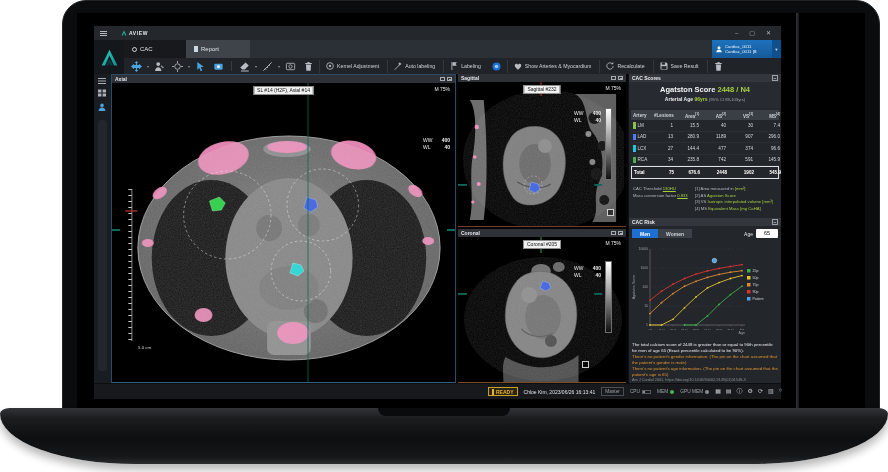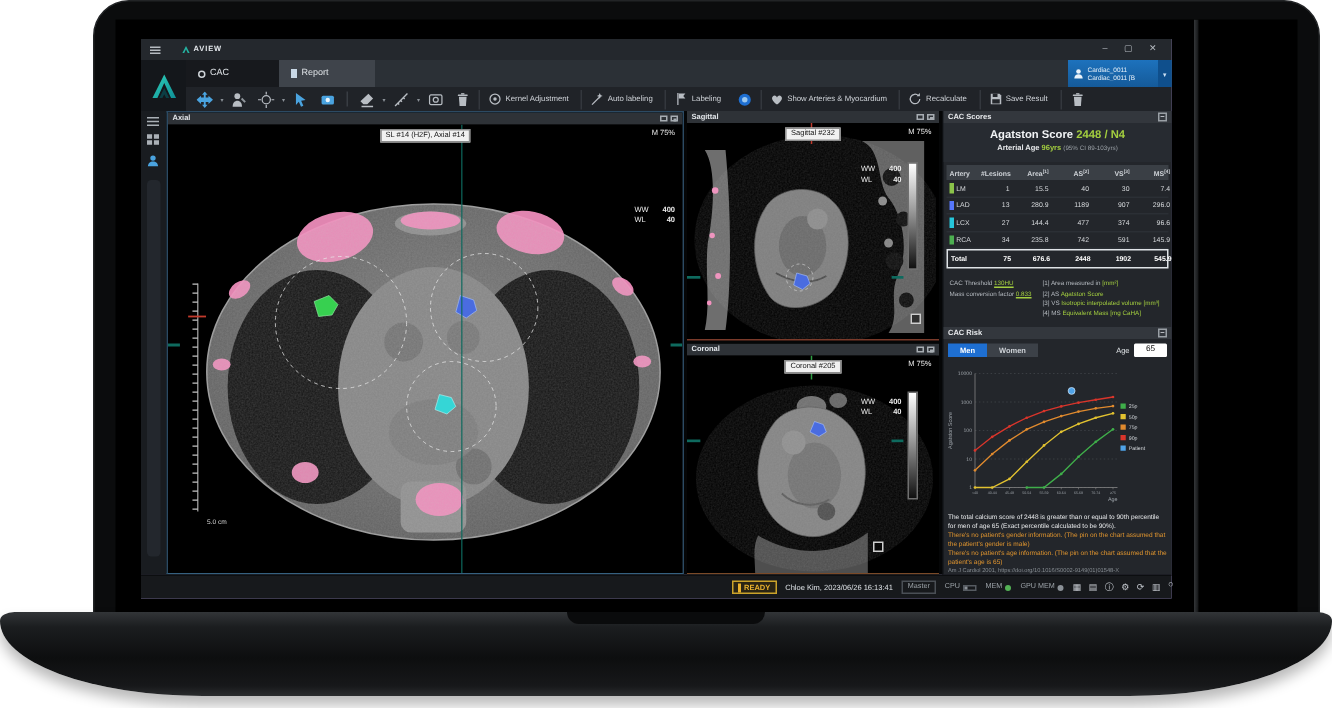--- a/index.html
+++ b/index.html
@@ -7,21 +7,21 @@
   .stage { position:relative; width:888px; height:472px; }
 
   
   .lid { position:absolute; left:62px; top:0; width:818px; height:410px; background:#0b0c0d; border-radius:24px 24px 0 0; border:1px solid #222426; }
   .screen { position:absolute; left:14px; top:12px; right:14px; bottom:0; background:#000; overflow:hidden; }
   .glare { position:absolute; left:719px; top:0; bottom:0; width:3px; background:linear-gradient(90deg,#45484b,#1a1c1e); opacity:.75; }
   .base { position:absolute; left:0; top:408px; width:888px; height:56px; background:linear-gradient(180deg,#323538 0%,#1b1d1f 18%,#0d0e0f 55%,#17181a 88%,#2a2c2e 100%); border-radius:10px 10px 140px 140px / 6px 6px 52px 52px; box-shadow:0 6px 9px rgba(0,0,0,.28); }
   .notch { position:absolute; left:50%; top:0; transform:translateX(-50%); width:132px; height:8px; background:#0a0b0c; border-radius:0 0 10px 10px; }
 
   
-  .app { position:absolute; left:17px; top:13px; width:687px; height:373px; background:#c4b5fd; color:#dfe3e7; }
+  .app { position:absolute; left:17px; top:13px; width:687px; height:373px; background:#737373; color:#dfe3e7; }
 
   .titlebar { position:absolute; left:0; top:0; width:687px; height:14px; background:#24282d; display:flex; align-items:center; }
   .burger { width:7px; height:5px; margin-left:6px; border-top:1px solid #b6bbc1; border-bottom:1px solid #b6bbc1; position:relative; }
   .burger::after { content:""; position:absolute; left:0; right:0; top:1.5px; border-top:1px solid #b6bbc1; }
   .wordmark { display:flex; align-items:center; gap:2px; margin-left:14px; font-size:5px; letter-spacing:.6px; color:#e4e8ec; font-weight:bold; }
   .winctrl { position:absolute; right:10px; top:1px; display:flex; gap:11px; color:#b6bbc1; font-size:6px; line-height:12px; }
   .winctrl span { cursor:default; }
 
   .tabrow { position:absolute; left:0; top:14px; width:687px; height:18px; background:#2b3036; }
   .applogo { position:absolute; left:0; top:14px; width:30px; height:34px; background:#14171b; display:flex; align-items:center; justify-content:center; z-index:3; }

